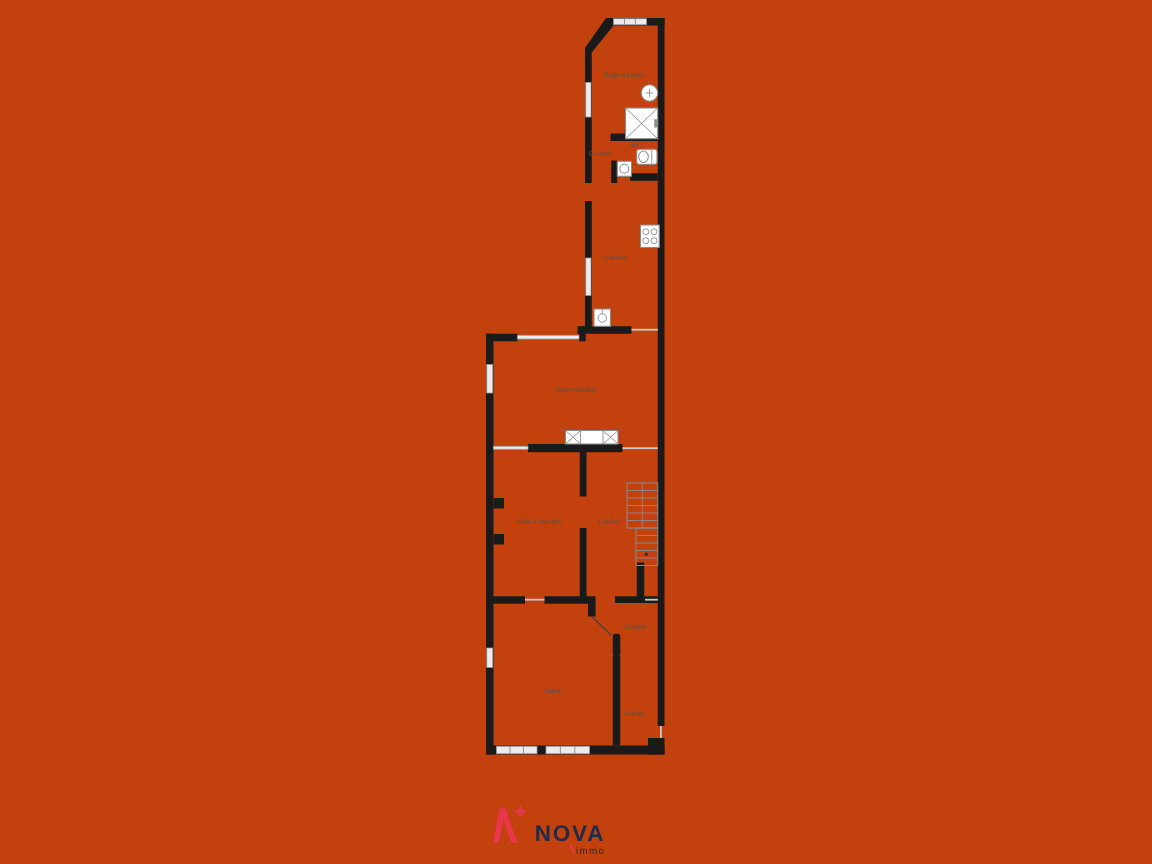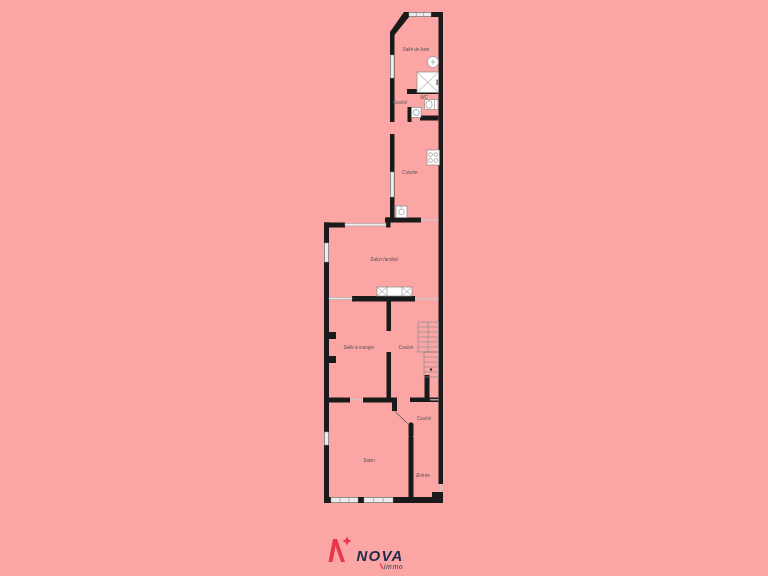--- a/index.html
+++ b/index.html
@@ -1,17 +1,17 @@
 <!DOCTYPE html>
 <html><head>
 <meta charset="utf-8">
 <style>
   html,body{margin:0;padding:0;background:#fff;}
-  .page{position:relative;width:768px;height:576px;background:#fca5a5;overflow:hidden;
-        font-family:"Liberation Sans", sans-serif;font-style:italic;}
+  .page{position:relative;width:768px;height:576px;background:#c2410c;overflow:hidden;
+        font-family:"Liberation Sans", sans-serif;}
   svg{position:absolute;top:0;left:0;}
   .room-label{font-family:"Liberation Sans", sans-serif;font-size:4.6px;fill:#555;text-anchor:middle;}
   .wall{fill:#1a1a1a;}
   .fixture{fill:#ffffff;stroke:#8a8a8a;stroke-width:0.7;}
   .fixline{stroke:#8a8a8a;stroke-width:0.6;fill:none;}
   .win{fill:#ececec;stroke:#9a9a9a;stroke-width:0.5;}
   .thresh{fill:#c9c9c9;}
   .brand{font-family:"Liberation Sans", sans-serif;font-weight:bold;font-size:15px;letter-spacing:1.2px;text-anchor:middle;}
   .brand-sub{font-family:"Liberation Sans", sans-serif;font-size:6.5px;letter-spacing:0.9px;text-anchor:end;}
 </style>

